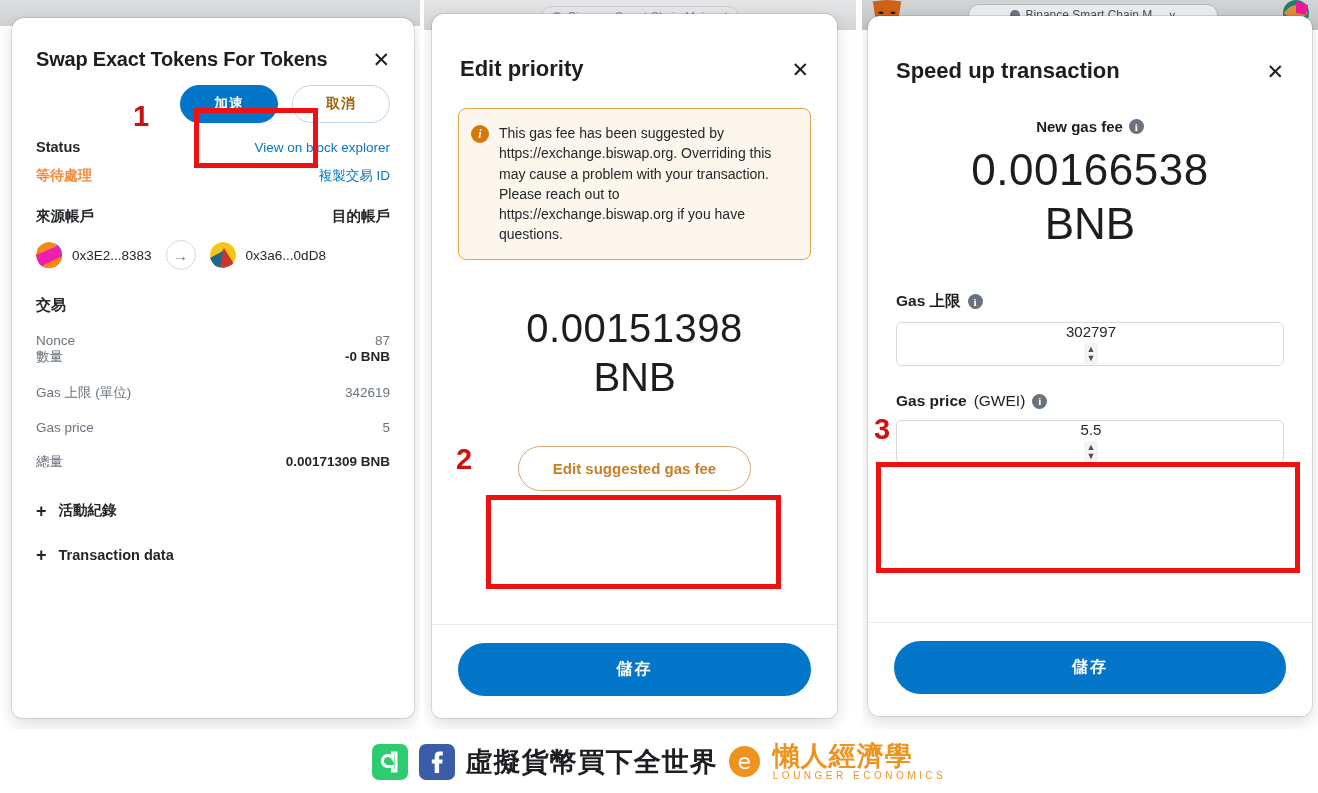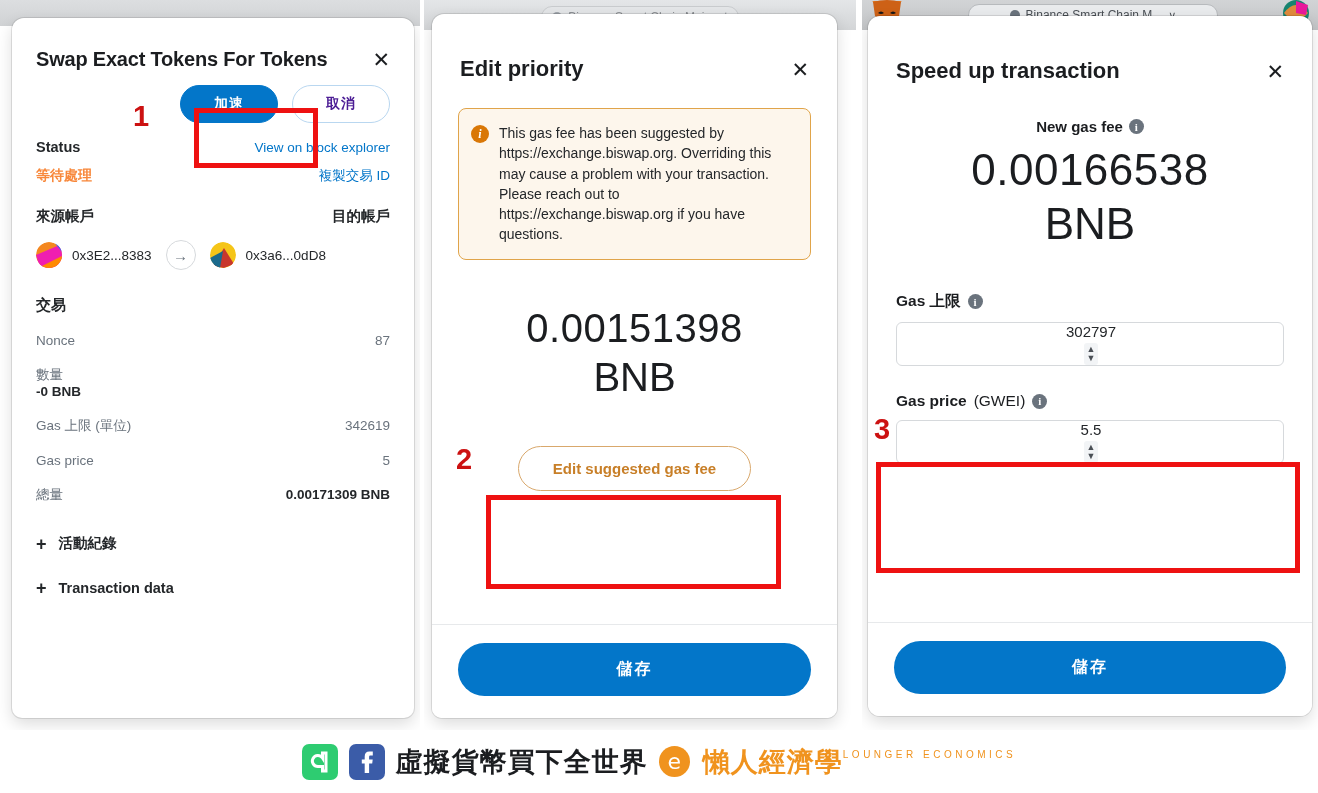--- a/index.html
+++ b/index.html
@@ -34,21 +34,21 @@
   .x-close { font-size: 21px; font-weight: 700; color:#1b1d20; line-height:1; cursor:pointer; }
 
   .btn-row { display:flex; gap:14px; justify-content:flex-end;
              padding: 14px 24px 0 24px; align-items:center; }
   .pill {
     border-radius: 100px; font-size: 14px; font-weight: 600;
     padding: 9px 0; width: 98px; text-align:center; cursor:pointer;
     letter-spacing: 1px;
   }
   .pill-primary { background:#0376c9; color:#fff; border:1px solid #0376c9; }
-  .pill-secondary { background:#fff; color:#4c1d95; border:1px solid #b9d7f0; }
+  .pill-secondary { background:#fff; color:#a16207; border:1px solid #b9d7f0; }
 
   .row { display:flex; justify-content:space-between; align-items:baseline; }
   .lbl-bold { font-size: 14.5px; font-weight:700; color:#24272a; }
   .lbl-soft { font-size: 13.5px; color:#6a737d; }
   .val-soft { font-size: 13.5px; color:#6a737d; }
   .val-bold { font-size: 13.5px; font-weight:700; color:#24272a; }
   .link { font-size: 13.5px; color:#0376c9; cursor:pointer; }
   .pending { font-size: 14px; color:#f8883b; font-weight:600; }
 
   .acct-row { display:flex; align-items:center; gap:10px; margin-top:14px; }
@@ -136,21 +136,21 @@
             display:flex; align-items:center; justify-content:center; gap:11px; background:#fff; }
   .sq-logo { width:36px; height:36px; border-radius:7px; display:flex;
              align-items:center; justify-content:center; }
   .line-logo { background:#2ecc71; }
   .fb-logo { background:#3b5ca8; }
   .brand-txt { font-size:27px; font-weight:700; color:#1b1d20; letter-spacing:1px;
                font-family:"DejaVu Sans", sans-serif; }
   .le-circle { width:31px; height:31px; border-radius:50%; background:#f0931e;
                color:#fff; font-size:22px; display:flex; align-items:center;
                justify-content:center; font-family:"DejaVu Sans", sans-serif; }
-  .le-wrap { display:flex; flex-direction:row; line-height:1; margin-left:2px; }
+  .le-wrap { display:flex; flex-direction:column; line-height:1; margin-left:2px; }
   .le-cn { font-size:27px; font-weight:700; color:#f0931e; letter-spacing:1px;
            font-family:"DejaVu Sans", sans-serif; }
   .le-en { font-size:10px; color:#f0931e; letter-spacing:3.5px; margin-top:2px;
            font-family:"Liberation Sans", sans-serif; }
 </style>
 </head>
 <body>
 
 <div id="root">
 
@@ -207,21 +207,21 @@
         </div>
       </div>
 
       <div class="p1-pad" style="margin-top:26px;">
         <div class="sect-title">交易</div>
         <div id="p1-rows">
             <div class="row" style="margin-top: 18px;">
               <span class="lbl-soft">Nonce</span>
               <span class="val-soft">87</span>
             </div>
-            <div class="row" style="margin-top: 18px; flex-direction: column;">
+            <div class="row" style="">
               <span class="lbl-soft">數量</span>
               <span class="val-bold">-0 BNB</span>
             </div>
             <div class="row" style="margin-top: 18px;">
               <span class="lbl-soft">Gas 上限 (單位)</span>
               <span class="val-soft">342619</span>
             </div>
             <div class="row" style="margin-top: 18px;">
               <span class="lbl-soft">Gas price</span>
               <span class="val-soft">5</span>

